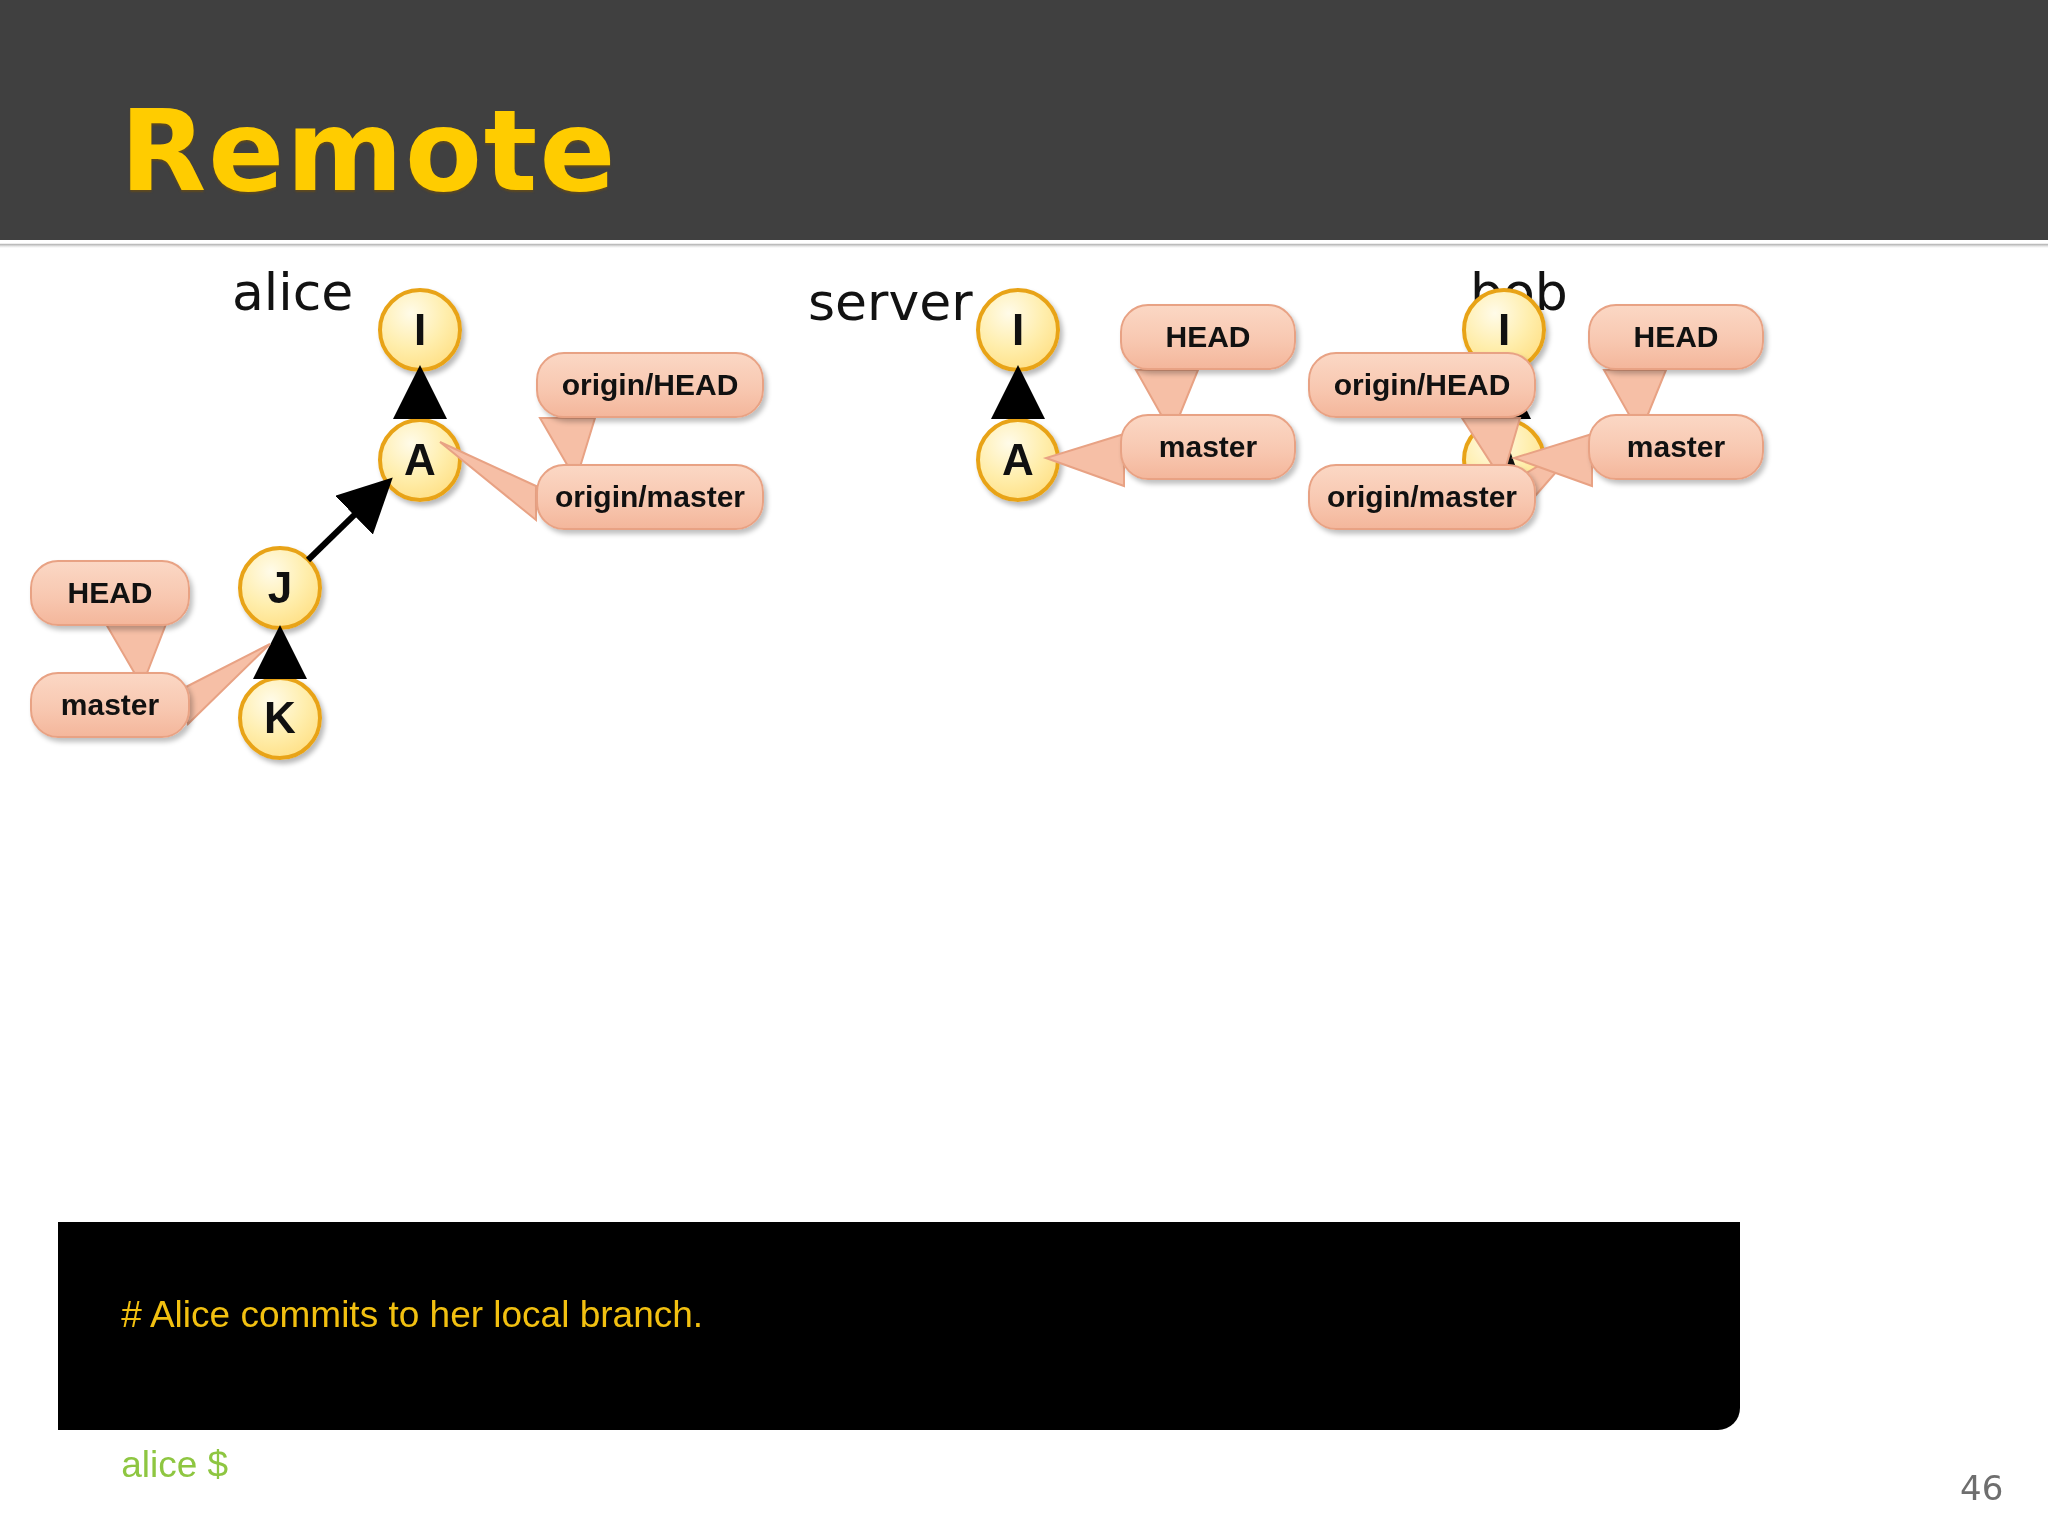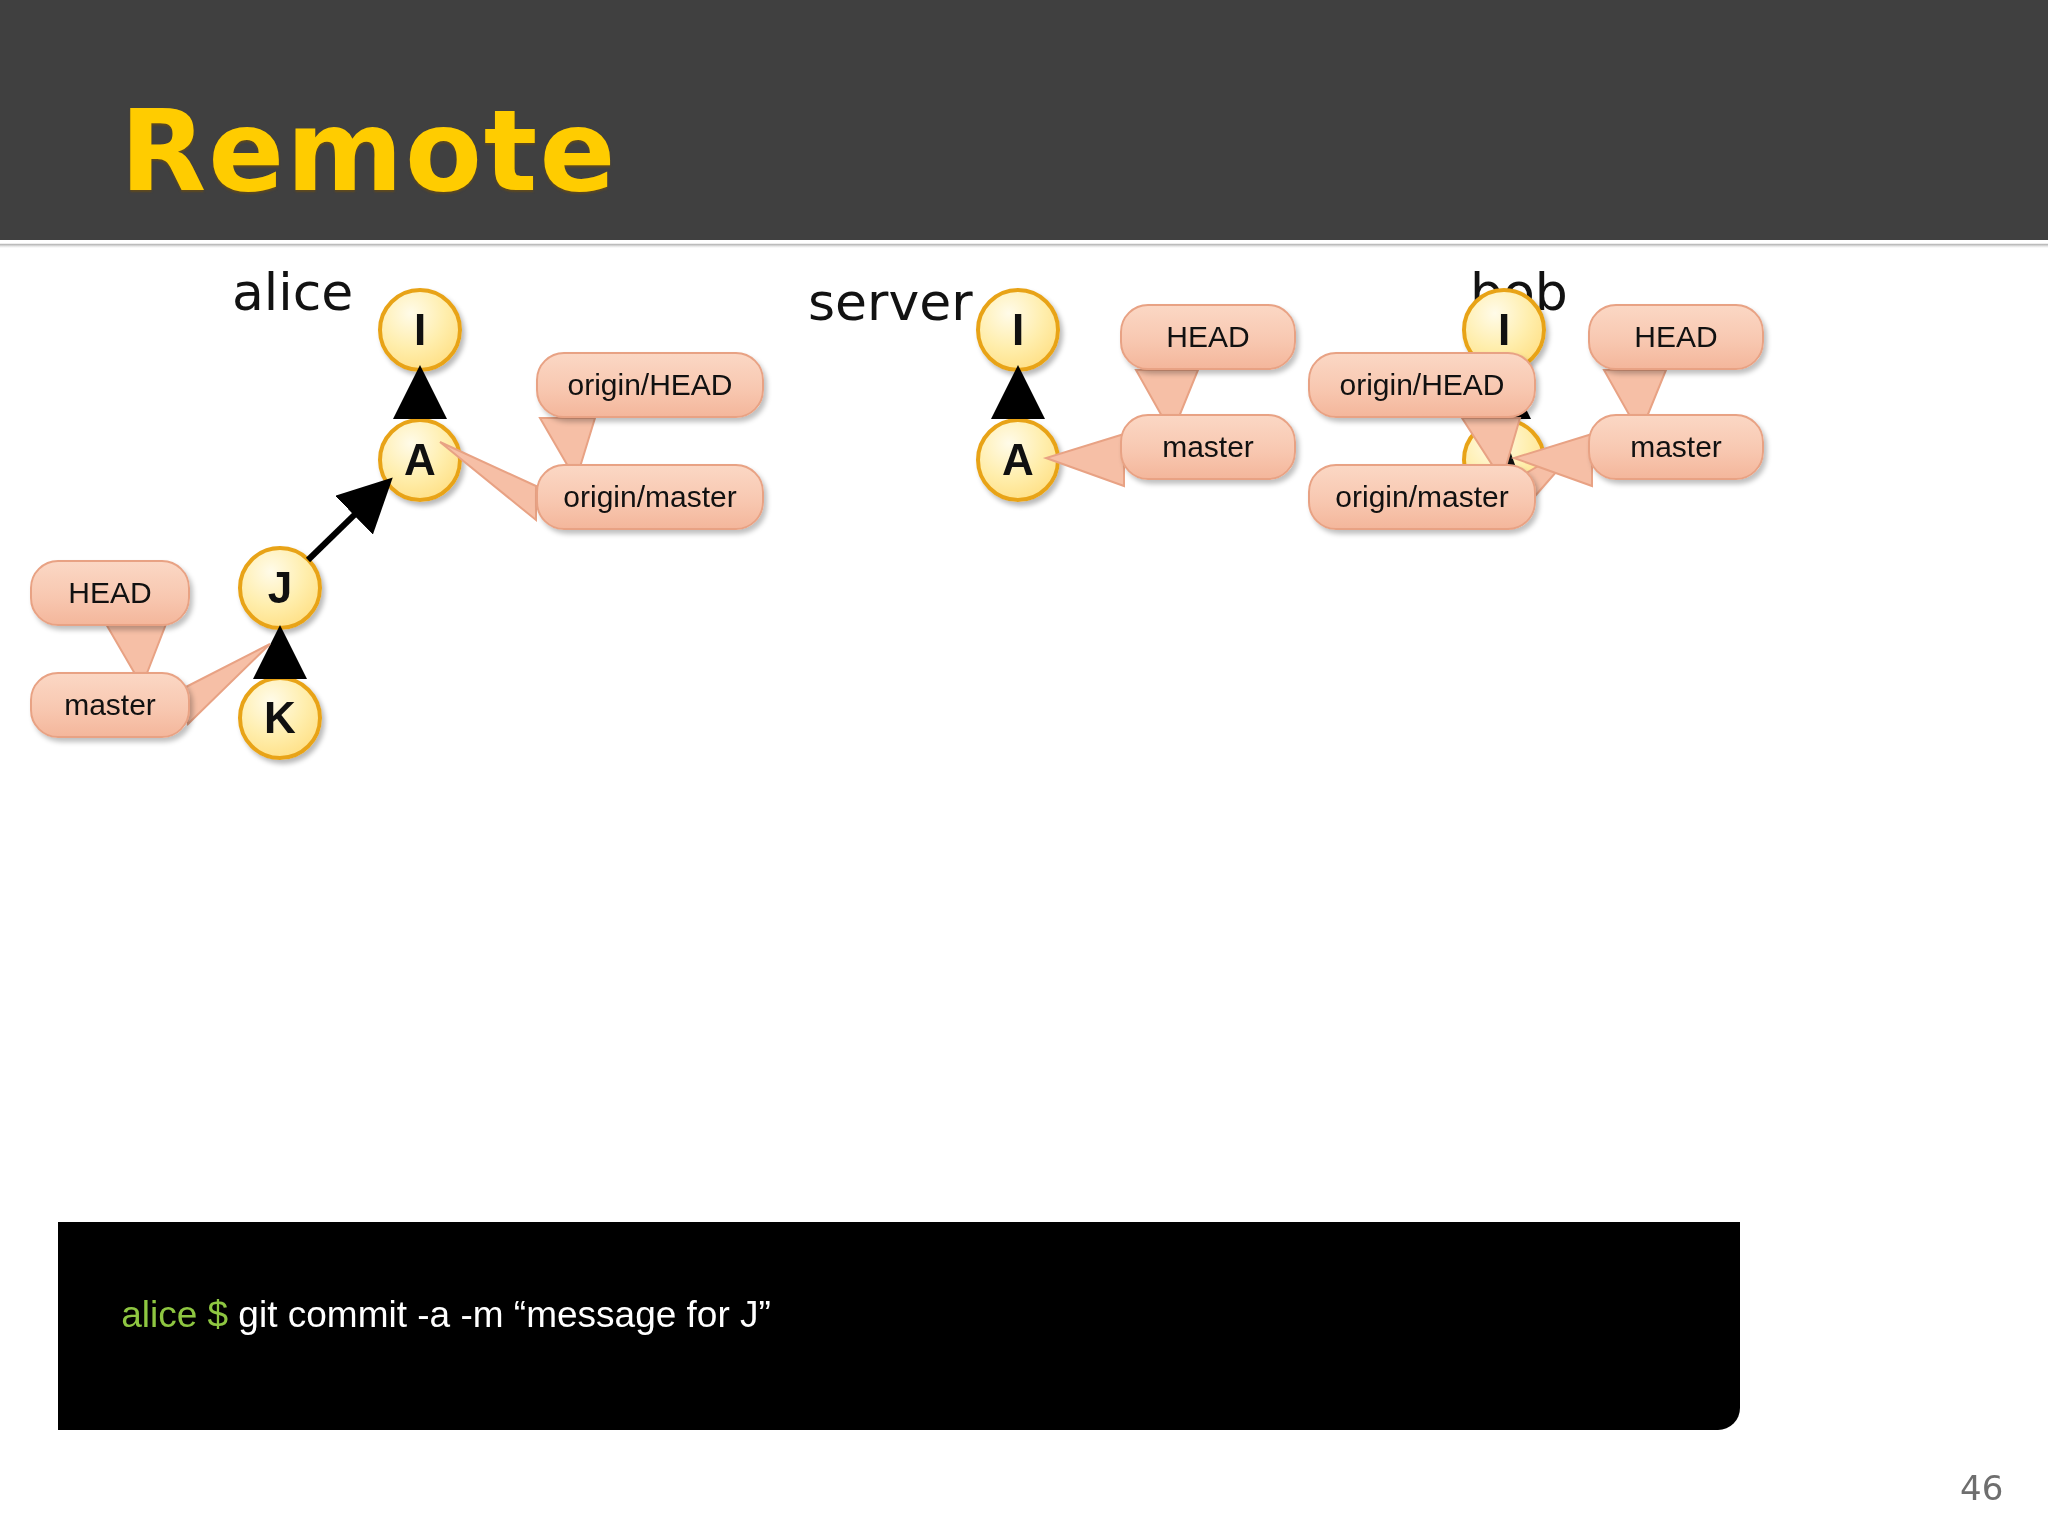--- a/index.html
+++ b/index.html
@@ -59,21 +59,21 @@
   
   .callout{
     position:absolute;
     background:linear-gradient(to bottom,#fbd7c4 0%,#f8c8b1 55%,#f4b79c 100%);
     border:2px solid #e8a284;
     border-radius:28px;
     box-shadow:3px 4px 5px rgba(0,0,0,.25);
     box-sizing:border-box;
     display:flex;align-items:center;justify-content:center;
     font-family:"Liberation Sans", sans-serif;
-    font-size:30px;font-weight:400;color:#111;
+    font-size:30px;font-weight:700;color:#111;
     white-space:nowrap;
     z-index:3;
   }
 
   
   .tail{position:absolute;z-index:2;overflow:visible;}
 
   
   .edge{position:absolute;overflow:visible;z-index:1;}
 
@@ -199,18 +199,21 @@
   <div class="callout" style="left:1588px;top:56px;width:176px;height:66px;">HEAD</div>
   <div class="callout" style="left:1588px;top:166px;width:176px;height:66px;">master</div>
 
   <div class="node" style="left:1462px;top:40px;">I</div>
   <div class="node" style="left:1462px;top:170px;">A</div>
 
 </div>
 
 <div id="terminal">
   <div class="line">
+    <span class="c-comment"># Alice commits to her local branch.</span>
+  </div>
+  <div class="line">
     <span class="c-user">alice</span><span>&nbsp;</span><span class="c-prompt">$</span><span class="c-cmd"> git commit -a -m “message for J”</span>
   </div>
 
 </div>
 
 <div id="slide-number">46</div>
 
 </body></html>

